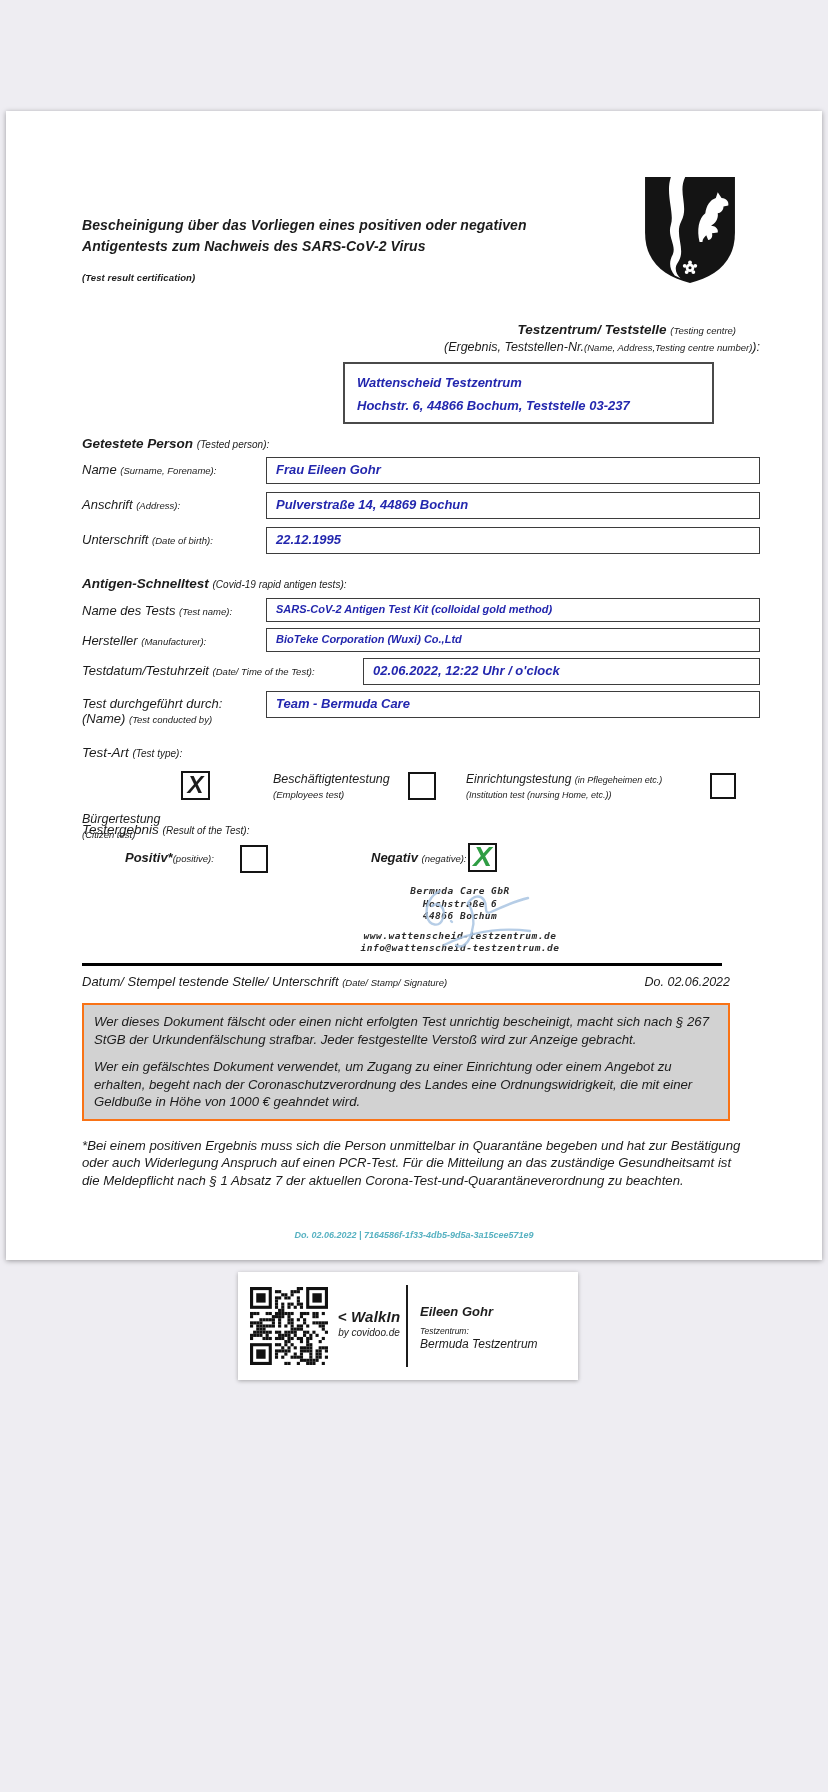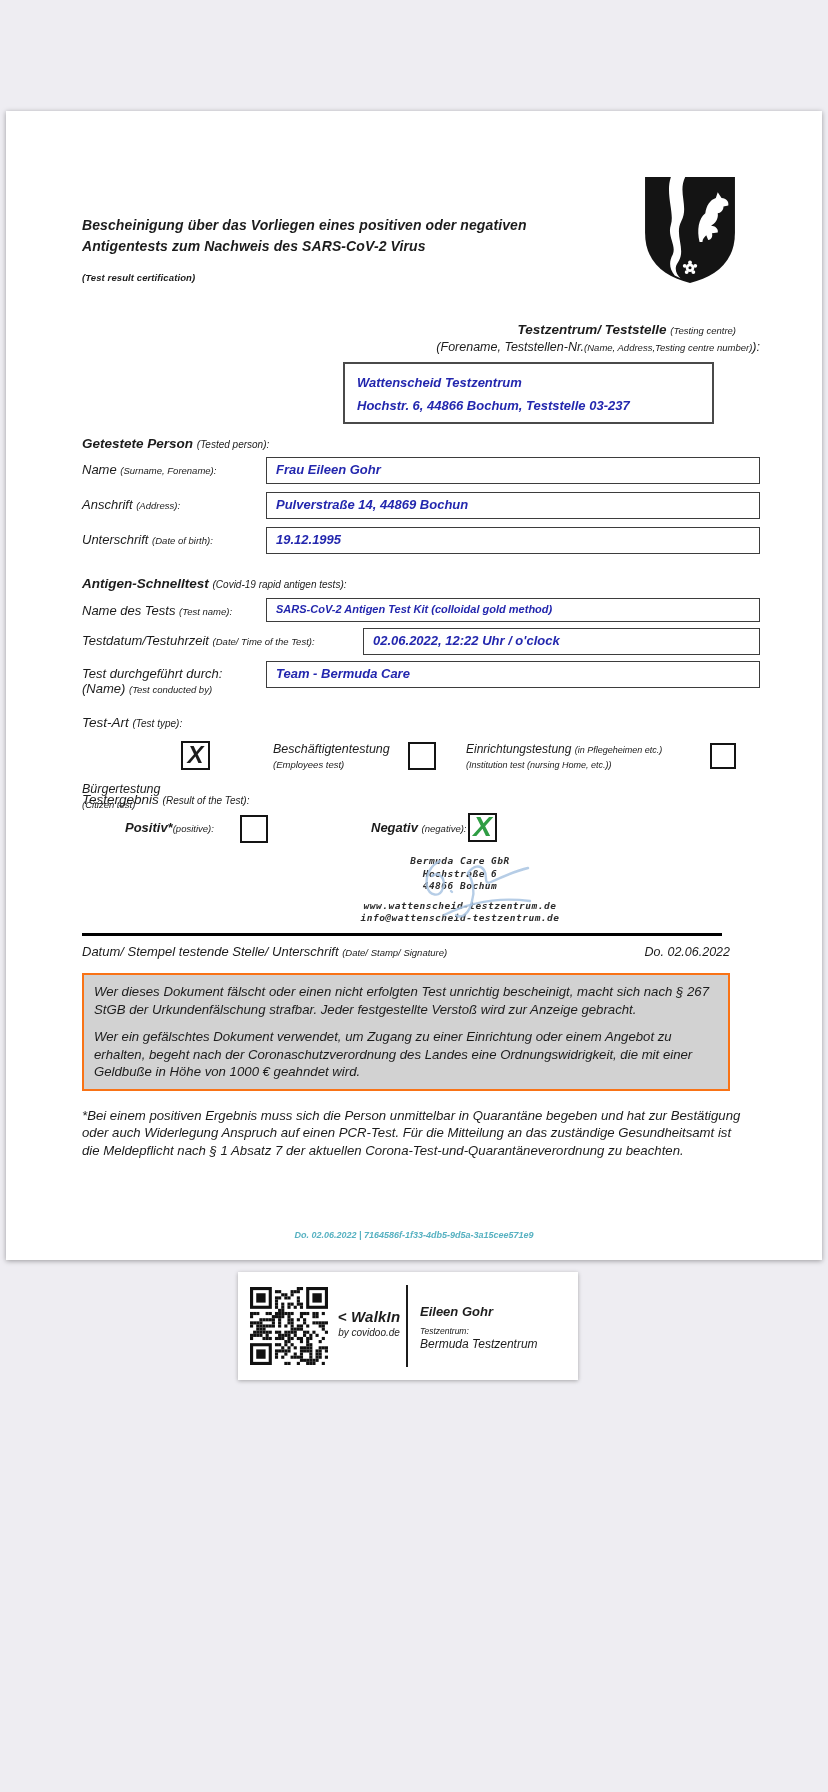--- a/index.html
+++ b/index.html
@@ -108,21 +108,21 @@
         <circle cx="55.5" cy="95" r="2" fill="#ffffff"></circle>
         <circle cx="53.5" cy="101.5" r="2" fill="#ffffff"></circle>
         <circle cx="46.5" cy="101.5" r="2" fill="#ffffff"></circle>
         <circle cx="44.5" cy="95" r="2" fill="#ffffff"></circle>
       </svg>
     </div>
 
     <div class="tc-head">
       <div class="l1"><span>Testzentrum/ Teststelle</span>
         <span class="note">(Testing centre)</span></div>
-      <div class="l2"><span>(Forename, Teststellen-Nr.</span><span class="note">(Name, Address,Testing centre number)</span><span>):</span></div>
+      <div class="l2"><span>(Ergebnis, Teststellen-Nr.</span><span class="note">(Name, Address,Testing centre number)</span><span>):</span></div>
     </div>
 
     <div class="tc-box">
       <div>Wattenscheid Testzentrum</div>
       <div>Hochstr. 6, 44866 Bochum, Teststelle 03-237</div>
     </div>
 
     <div class="sec">
       <span>Getestete Person</span>
       <span class="note">(Tested person):</span>
@@ -134,32 +134,37 @@
       <div class="fbox h27">Frau Eileen Gohr</div>
     </div>
     <div class="frow" style="margin-top:8px;">
       <div class="flabel w184">
         <span>Anschrift</span> <span class="note">(Address):</span></div>
       <div class="fbox h27">Pulverstraße 14, 44869 Bochun</div>
     </div>
     <div class="frow" style="margin-top:8px;">
       <div class="flabel w184">
         <span>Unterschrift</span> <span class="note">(Date of birth):</span></div>
-      <div class="fbox h27">19.12.1995</div>
+      <div class="fbox h27">22.12.1995</div>
     </div>
 
     <div class="sec" style="margin-top:22px;">
       <span>Antigen-Schnelltest</span>
       <span class="note">(Covid-19 rapid antigen tests):</span>
     </div>
 
     <div class="frow" style="margin-top:7px;">
       <div class="flabel w184">
         <span>Name des Tests</span> <span class="note">(Test name):</span></div>
       <div class="fbox h24">SARS-CoV-2 Antigen Test Kit (colloidal gold method)</div>
+    </div>
+    <div class="frow" style="margin-top:6px;">
+      <div class="flabel w184">
+        <span>Hersteller</span> <span class="note">(Manufacturer):</span></div>
+      <div class="fbox h24">BioTeke Corporation (Wuxi) Co.,Ltd</div>
     </div>
     <div class="frow" style="margin-top:6px;">
       <div class="flabel w281">
         <span>Testdatum/Testuhrzeit</span> <span class="note">(Date/ Time of the Test):</span></div>
       <div class="fbox h27">02.06.2022, 12:22 Uhr / o'clock</div>
     </div>
     <div class="frow" style="margin-top:6px;">
       <div class="flabel w184">
         <div>Test durchgeführt durch:</div>
         <div><span>(Name)</span> <span class="note">(Test conducted by)</span></div>

